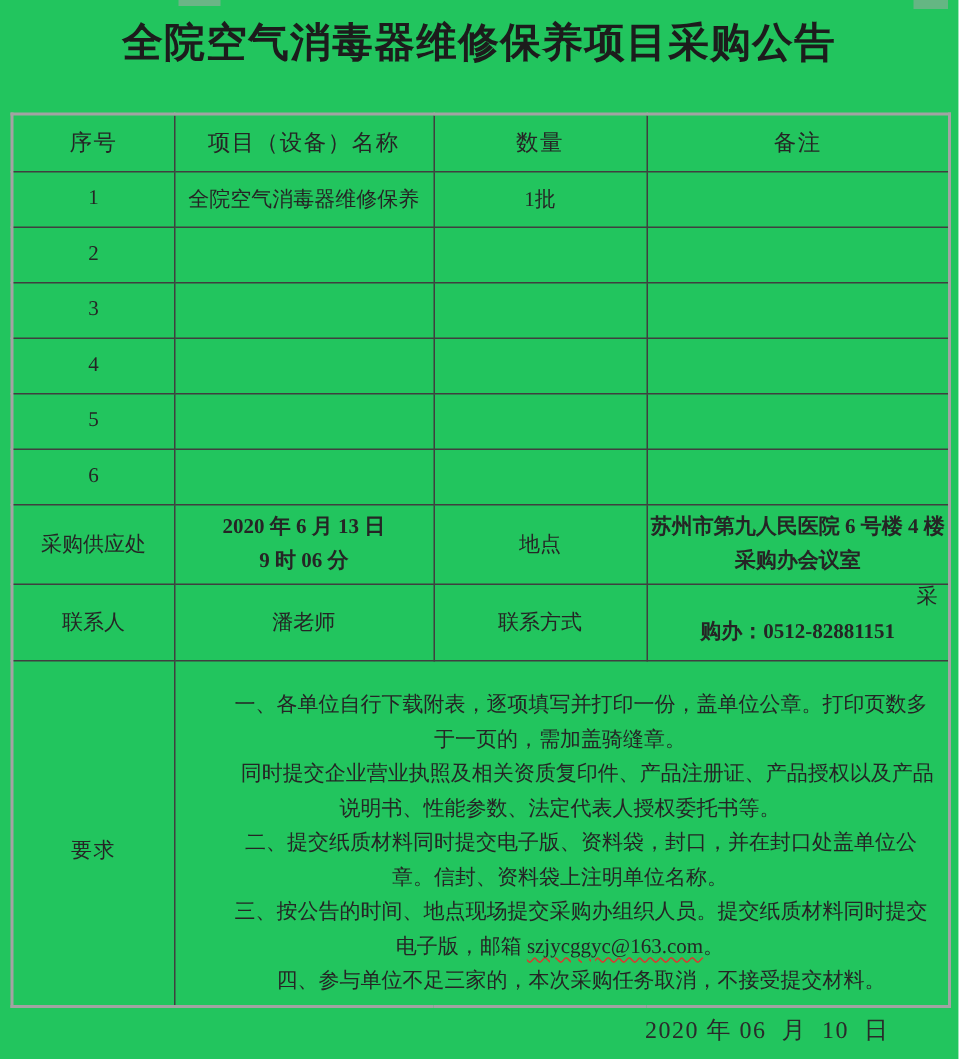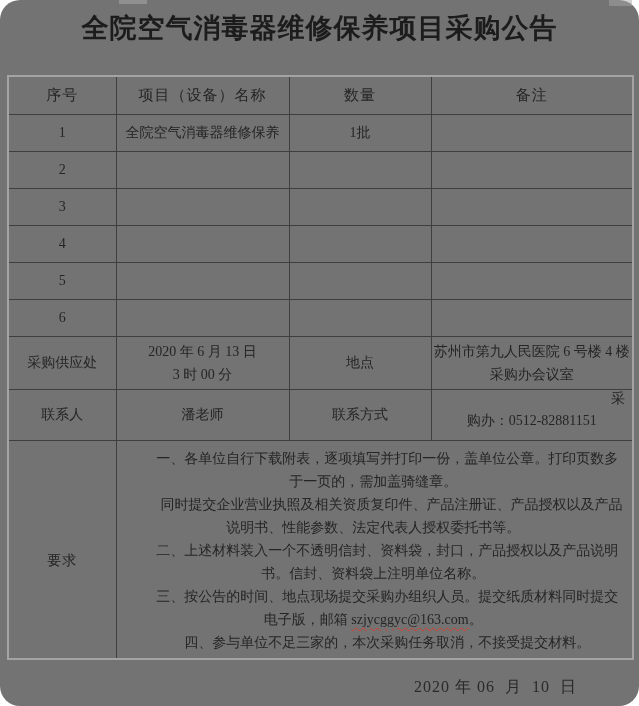--- a/index.html
+++ b/index.html
@@ -4,21 +4,21 @@
 <style>
   * { margin: 0; padding: 0; box-sizing: border-box; }
   html, body { background: #ffffff; }
   body {
     width: 639px; height: 706px;
     font-family: "Liberation Serif", "DejaVu Serif", serif;
     color: #222222;
     position: relative;
     overflow: hidden;
   }
-  .page { position: absolute; inset: 0; background: #737373; border-radius: 20px; }
+  .page { position: absolute; inset: 0; background: #22c55e; }
 
   
   .artifact { position: absolute; background: #a8a8a8; }
   .artifact.left  { left: 119px; top: 0; width: 28px; height: 4px; opacity: .55; }
   .artifact.right { left: 609px; top: 0; width: 23px; height: 6px; opacity: .5; }
 
   .doc-title {
     position: absolute; top: 10px; left: 0; right: 0;
     text-align: center;
     font-size: 27px; font-weight: bold;
@@ -51,50 +51,50 @@
 
   tr.r-head   { height: 38px; }
   tr.r-data   { height: 37px; }
   tr.r-time   { height: 53px; }
   tr.r-contact{ height: 51px; }
   tr.r-req    { height: 195px; }
 
   tr.r-head th { font-size: 15px; letter-spacing: 1px; }
   td.item-name { font-size: 13px; margin-top: 26px; }
 
-  .two-line { line-height: 23px; font-size: 14px; }
+  .two-line { line-height: 23px; font-size: 14px; font-weight: bold; }
 
   td.remark-contact { position: relative; }
   .overflow-char {
     position: absolute; top: 1px; right: 7px;
     font-size: 14px; line-height: 16px; color: #252525;
   }
-  .contact-number { display: block; margin-top: 12px; font-size: 14px; }
+  .contact-number { display: block; margin-top: 12px; font-size: 14px; font-weight: bold; }
 
   td.req-label { vertical-align: top; padding-top: 24px; font-size: 14px; letter-spacing: 1px; }
   td.req-body {
     text-align: left; vertical-align: top;
-    padding: 6px 8px 4px 6px;
+    padding: 18px 8px 4px 6px;
     font-size: 14px; line-height: 23px;
   }
   .req-para  { text-indent: 2em; }
   .req-para.deep { text-indent: 2.6em; }
   .email {
     font-family: "Liberation Serif", "DejaVu Serif", serif;
     text-decoration: underline wavy #d23f31 1px;
     text-underline-offset: 3px;
     margin-top: 44px;
   }
 
   .footer-dept {
     position: absolute; top: 644px; right: 93px;
     font-size: 16px; letter-spacing: 2px; color: #2a2a2a;
   }
   .footer-date {
-    position: absolute; top: 677px; right: 62px;
+    position: absolute; top: 677px; right: 46px;
     font-size: 16px; letter-spacing: 1px; color: #2a2a2a;
     white-space: pre;
   }
 </style>
 </head>
 <body>
 
 <div class="page">
 
   <div class="artifact left"></div>
@@ -153,21 +153,21 @@
       <td></td>
       <td></td>
       <td></td>
     </tr>
 
     <tr class="r-time">
       <td>采购供应处</td>
       <td>
         <div class="two-line">
           <div>2020 年  6  月  13 日</div>
-          <div>3 时  00 分</div>
+          <div>9 时  06 分</div>
         </div>
       </td>
       <td>地点</td>
       <td>
         <div class="two-line">
           <div>苏州市第九人民医院  6 号楼 4 楼</div>
           <div>采购办会议室</div>
         </div>
       </td>
     </tr>
@@ -180,21 +180,21 @@
         <span class="overflow-char">采</span>
         <span class="contact-number">购办：0512-82881151</span>
       </td>
     </tr>
 
     <tr class="r-req">
       <td class="req-label">要求</td>
       <td class="req-body" colspan="3">
         <div class="req-para">一、各单位自行下载附表，逐项填写并打印一份，盖单位公章。打印页数多于一页的，需加盖骑缝章。</div>
         <div class="req-para deep">同时提交企业营业执照及相关资质复印件、产品注册证、产品授权以及产品说明书、性能参数、法定代表人授权委托书等。</div>
-        <div class="req-para">二、上述材料装入一个不透明信封、资料袋，封口，产品授权以及产品说明书。信封、资料袋上注明单位名称。</div>
+        <div class="req-para">二、提交纸质材料同时提交电子版、资料袋，封口，并在封口处盖单位公章。信封、资料袋上注明单位名称。</div>
         <div class="req-para"><span>三、按公告的时间、地点现场提交采购办组织人员。提交纸质材料同时提交电子版，邮箱 </span><span class="email">szjycggyc@163.com</span><span>。</span></div>
         <div class="req-para">四、参与单位不足三家的，本次采购任务取消，不接受提交材料。</div>
       </td>
     </tr>
   </tbody>
     </table>
 
   <div class="footer-date">2020 年 06  月  10  日</div>
 
 </div>

